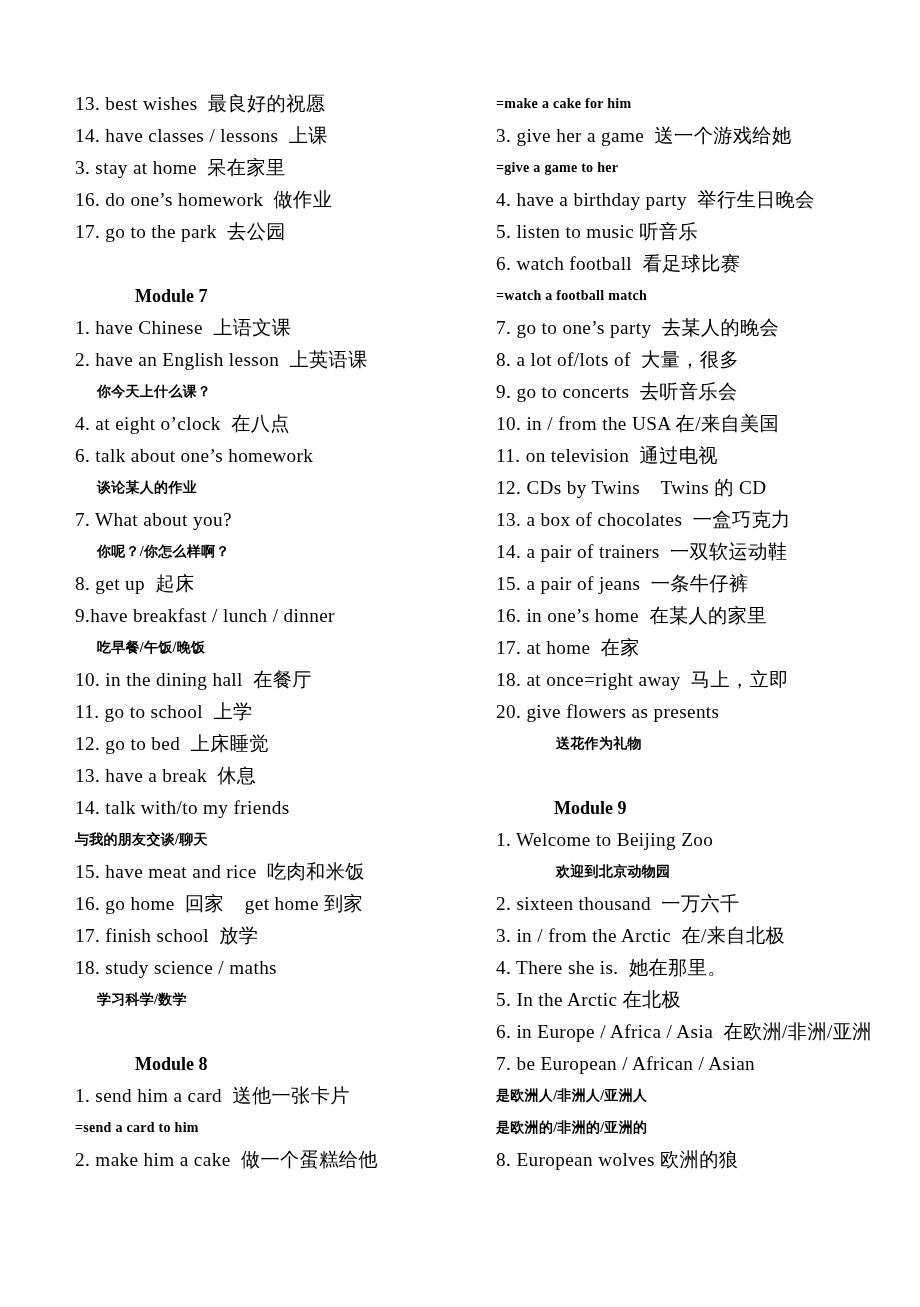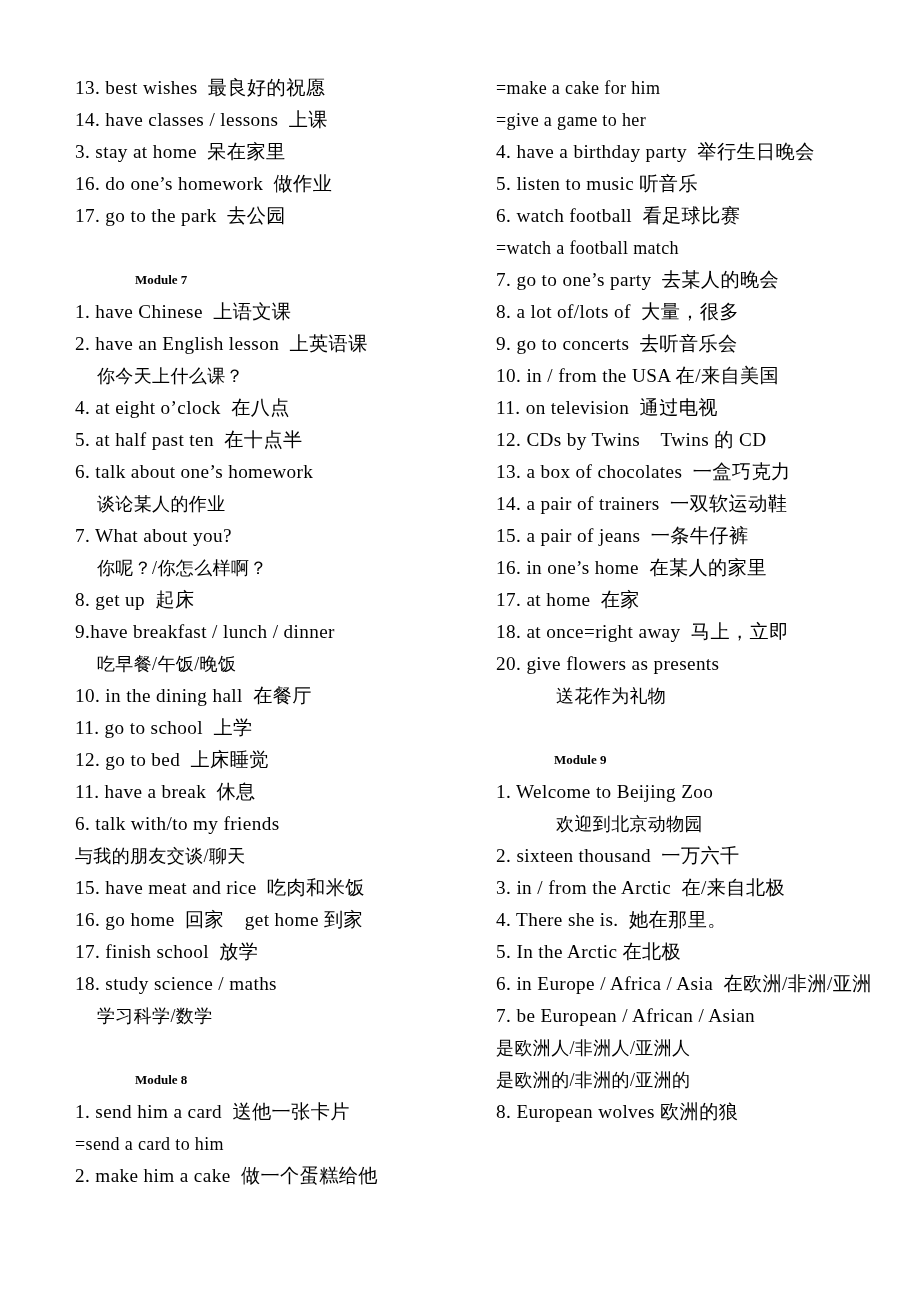--- a/index.html
+++ b/index.html
@@ -23,50 +23,52 @@
     padding: 72px 40px 0 75px;
   }
   .columns {
     display: flex;
     flex-direction: row;
     align-items: flex-start;
     width: 805px;
   }
   .col {
     box-sizing: border-box;
+    margin-top: 16px;
   }
   .col-left {
     width: 390px;
     padding-right: 8px;
   }
   .col-right {
     width: 390px;
     margin-left: 37px;
   }
   .entry {
     font-size: 19.2px;
     line-height: 32px;
     white-space: pre-wrap;
     word-break: break-word;
     overflow-wrap: break-word;
     letter-spacing: 0.02em;
   }
   .cont {
-    font-size: 18px;
+    font-size: 14px;
     line-height: 32px;
     white-space: pre-wrap;
     word-break: break-word;
     overflow-wrap: break-word;
     letter-spacing: 0.02em;
+    font-weight: bold;
   }
   .indent-0  { padding-left: 0; }
   .indent-1  { padding-left: 22px; }
   .indent-2  { padding-left: 60px; }
   .module-heading {
-    font-size: 13px;
+    font-size: 18px;
     line-height: 32px;
     font-weight: bold;
     padding-left: 60px;
   }
   .module-heading.mh-right {
     padding-left: 58px;
   }
   .spacer-line {
     height: 32px;
   }
@@ -81,47 +83,47 @@
         <div class="entry indent-0">14. have classes / lessons  上课</div>
         <div class="entry indent-0">3. stay at home  呆在家里</div>
         <div class="entry indent-0">16. do one’s homework  做作业</div>
         <div class="entry indent-0">17. go to the park  去公园</div>
         <div class="spacer-line"></div>
         <div class="module-heading">Module 7</div>
         <div class="entry indent-0">1. have Chinese  上语文课</div>
         <div class="entry indent-0">2. have an English lesson  上英语课</div>
         <div class="cont indent-1">你今天上什么课？</div>
         <div class="entry indent-0">4. at eight o’clock  在八点</div>
-        <div class="entry indent-0">5. at half past ten  在十点半</div>
         <div class="entry indent-0">6. talk about one’s homework</div>
         <div class="cont indent-1">谈论某人的作业</div>
         <div class="entry indent-0">7. What about you?</div>
         <div class="cont indent-1">你呢？/你怎么样啊？</div>
         <div class="entry indent-0">8. get up  起床</div>
         <div class="entry indent-0">9.have breakfast / lunch / dinner</div>
         <div class="cont indent-1">吃早餐/午饭/晚饭</div>
         <div class="entry indent-0">10. in the dining hall  在餐厅</div>
         <div class="entry indent-0">11. go to school  上学</div>
         <div class="entry indent-0">12. go to bed  上床睡觉</div>
-        <div class="entry indent-0">11. have a break  休息</div>
-        <div class="entry indent-0">6. talk with/to my friends</div>
+        <div class="entry indent-0">13. have a break  休息</div>
+        <div class="entry indent-0">14. talk with/to my friends</div>
         <div class="cont indent-0">与我的朋友交谈/聊天</div>
         <div class="entry indent-0">15. have meat and rice  吃肉和米饭</div>
         <div class="entry indent-0">16. go home  回家    get home 到家</div>
         <div class="entry indent-0">17. finish school  放学</div>
         <div class="entry indent-0">18. study science / maths</div>
         <div class="cont indent-1">学习科学/数学</div>
         <div class="spacer-line"></div>
         <div class="module-heading">Module 8</div>
         <div class="entry indent-0">1. send him a card  送他一张卡片</div>
         <div class="cont indent-0">=send a card to him</div>
         <div class="entry indent-0">2. make him a cake  做一个蛋糕给他</div>
       </div>
     <div class="col col-right" id="col-right">
         <div class="cont indent-0">=make a cake for him</div>
+        <div class="entry indent-0">3. give her a game  送一个游戏给她</div>
         <div class="cont indent-0">=give a game to her</div>
         <div class="entry indent-0">4. have a birthday party  举行生日晚会</div>
         <div class="entry indent-0">5. listen to music 听音乐</div>
         <div class="entry indent-0">6. watch football  看足球比赛</div>
         <div class="cont indent-0">=watch a football match</div>
         <div class="entry indent-0">7. go to one’s party  去某人的晚会</div>
         <div class="entry indent-0">8. a lot of/lots of  大量，很多</div>
         <div class="entry indent-0">9. go to concerts  去听音乐会</div>
         <div class="entry indent-0">10. in / from the USA 在/来自美国</div>
         <div class="entry indent-0">11. on television  通过电视</div>

